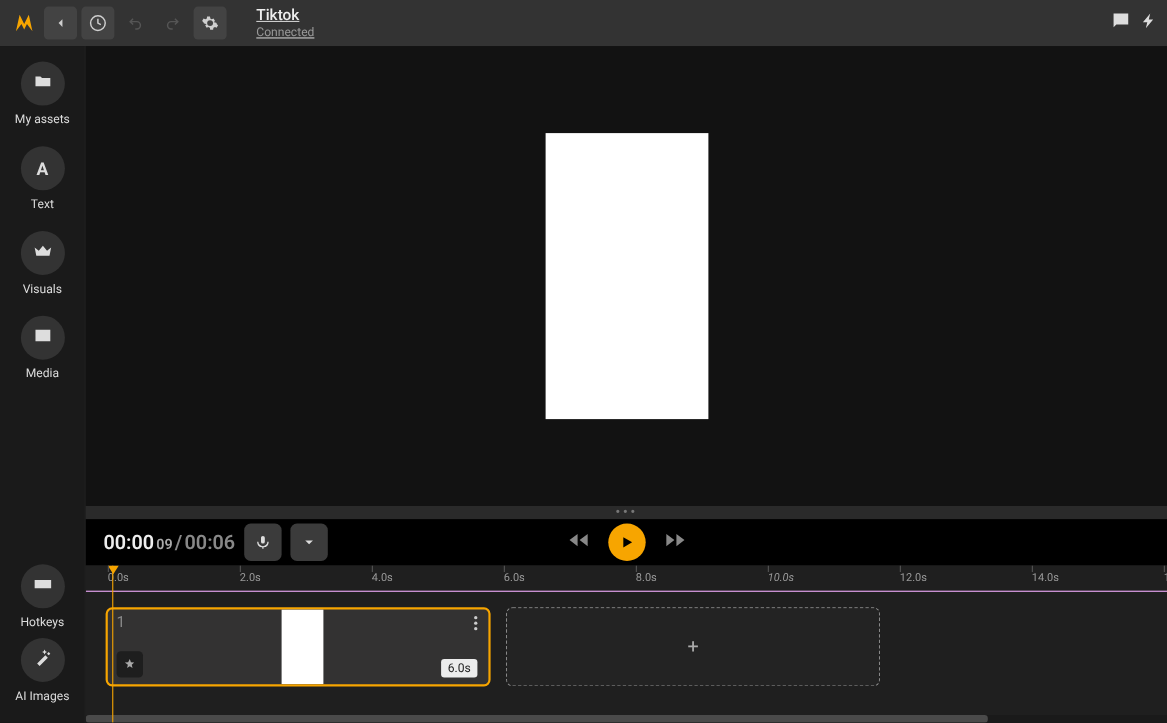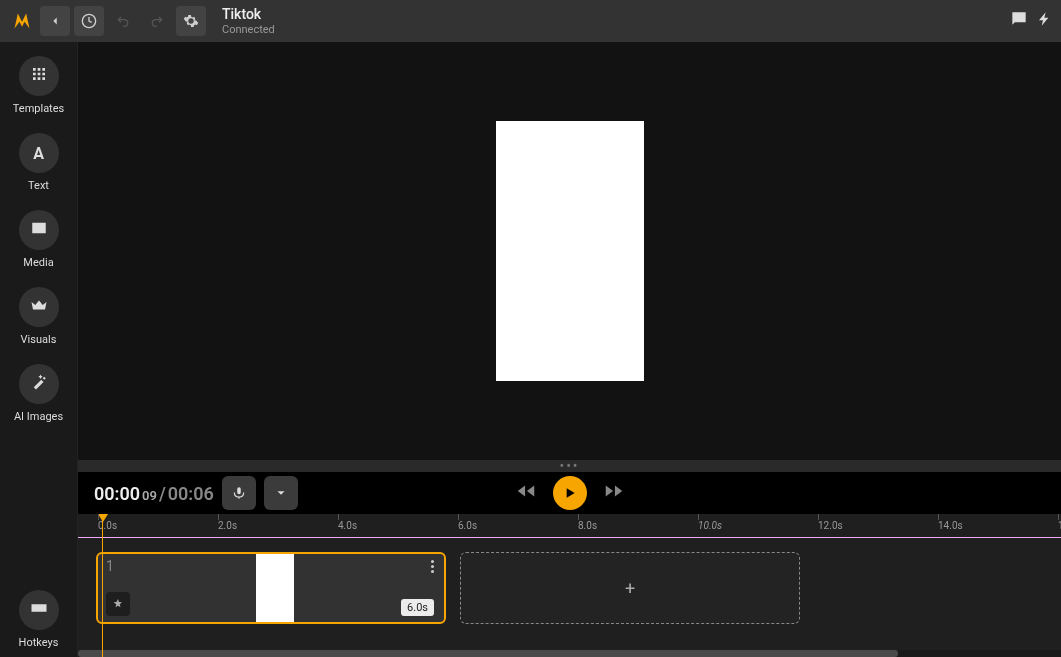--- a/index.html
+++ b/index.html
@@ -31,21 +31,21 @@
 }
 .hbtn {
   width: 30px; height: 30px;
   border-radius: 4px;
   background: #434343;
   display: flex; align-items: center; justify-content: center;
   cursor: pointer;
   color: #cfcfcf;
 }
 .hbtn.dis { background: transparent; color: #555; }
-.htitle { margin-left: 12px; display: flex; flex-direction: column; line-height: 1.2; }
+.htitle { margin-left: 23px; display: flex; flex-direction: column; line-height: 1.2; text-decoration: underline; }
 .htitle .t1 { color: #eee; font-size: 14px; font-weight: 500; }
 .htitle .t2 { color: #999; font-size: 11px; }
 .header-right { position: absolute; right: 8px; display: flex; gap: 8px; align-items: center; color: #ddd; }
 
 
 .sidebar {
   position: absolute;
   left: 0; top: 42px; bottom: 0;
   width: 78px;
   background: #1a1a1a;
@@ -297,64 +297,64 @@
       <svg width="16" height="20" viewBox="0 0 24 24">
           <path fill="currentColor" d="M13 2L3 14h6l-2 8 10-12h-6z"></path>
         </svg>
     </span>
   </div>
 </div>
 
 <div class="sidebar">
   <div class="side-item">
     <div class="side-icon-circle">
-        <span><svg width="16" height="16" viewBox="0 0 24 24">
-            <path fill="currentColor" d="M3 3h4v4H3zM10 3h4v4h-4zM17 3h4v4h-4zM3 10h4v4H3zM10 10h4v4h-4zM17 10h4v4h-4zM3 17h4v4H3zM10 17h4v4h-4zM17 17h4v4h-4z"></path>
+        <span><svg width="18" height="18" viewBox="0 0 24 24">
+            <path fill="currentColor" d="M3 6h6l2 2h10v10H3z"></path>
           </svg></span>
       </div>
-    <span class="side-label">Templates</span>
+    <span class="side-label">My assets</span>
   </div>
   <div class="side-item">
     <div class="side-icon-circle">
         <span style="font-weight:bold;font-size:16px">A</span>
       </div>
     <span class="side-label">Text</span>
+  </div>
+  <div class="side-item">
+    <div class="side-icon-circle">
+        <span><svg width="18" height="18" viewBox="0 0 24 24">
+            <path fill="currentColor" d="M4 18h16l2-10-5 4-5-6-5 6-5-4z"></path>
+          </svg></span>
+      </div>
+    <span class="side-label">Visuals</span>
   </div>
   <div class="side-item">
     <div class="side-icon-circle">
         <span><svg width="18" height="18" viewBox="0 0 24 24">
             <path fill="currentColor" d="M3 5h18v14H3zM6 16l3-4 3 3 4-5 3 6z"></path>
           </svg></span>
       </div>
     <span class="side-label">Media</span>
   </div>
-  <div class="side-item">
+  <div class="side-item side-bottom">
     <div class="side-icon-circle">
         <span><svg width="18" height="18" viewBox="0 0 24 24">
-            <path fill="currentColor" d="M4 18h16l2-10-5 4-5-6-5 6-5-4z"></path>
+            <path fill="currentColor" d="M2 7h20v10H2zM5 10h2v2H5zM9 10h2v2H9zM13 10h2v2h-2zM17 10h2v2h-2zM7 13h10v2H7z"></path>
           </svg></span>
       </div>
-    <span class="side-label">Visuals</span>
-  </div>
+    <span class="side-label">Hotkeys</span>
+  </div>
+
   <div class="side-item">
     <div class="side-icon-circle">
         <span><svg width="18" height="18" viewBox="0 0 24 24">
             <path fill="currentColor" d="M5 19l10-10 3 3L8 22zM17 7l2-2 2 2-2 2zM14 2l1 2 2 1-2 1-1 2-1-2-2-1 2-1z"></path>
           </svg></span>
       </div>
     <span class="side-label">AI Images</span>
-  </div>
-
-  <div class="side-item side-bottom">
-    <div class="side-icon-circle">
-        <span><svg width="18" height="18" viewBox="0 0 24 24">
-            <path fill="currentColor" d="M2 7h20v10H2zM5 10h2v2H5zM9 10h2v2H9zM13 10h2v2h-2zM17 10h2v2h-2zM7 13h10v2H7z"></path>
-          </svg></span>
-      </div>
-    <span class="side-label">Hotkeys</span>
   </div>
 </div>
 
 <div class="canvas-area">
   <div class="canvas"></div>
 </div>
 
 <div class="gripbar">
   <span class="grip-dots">•••</span>
 </div>

